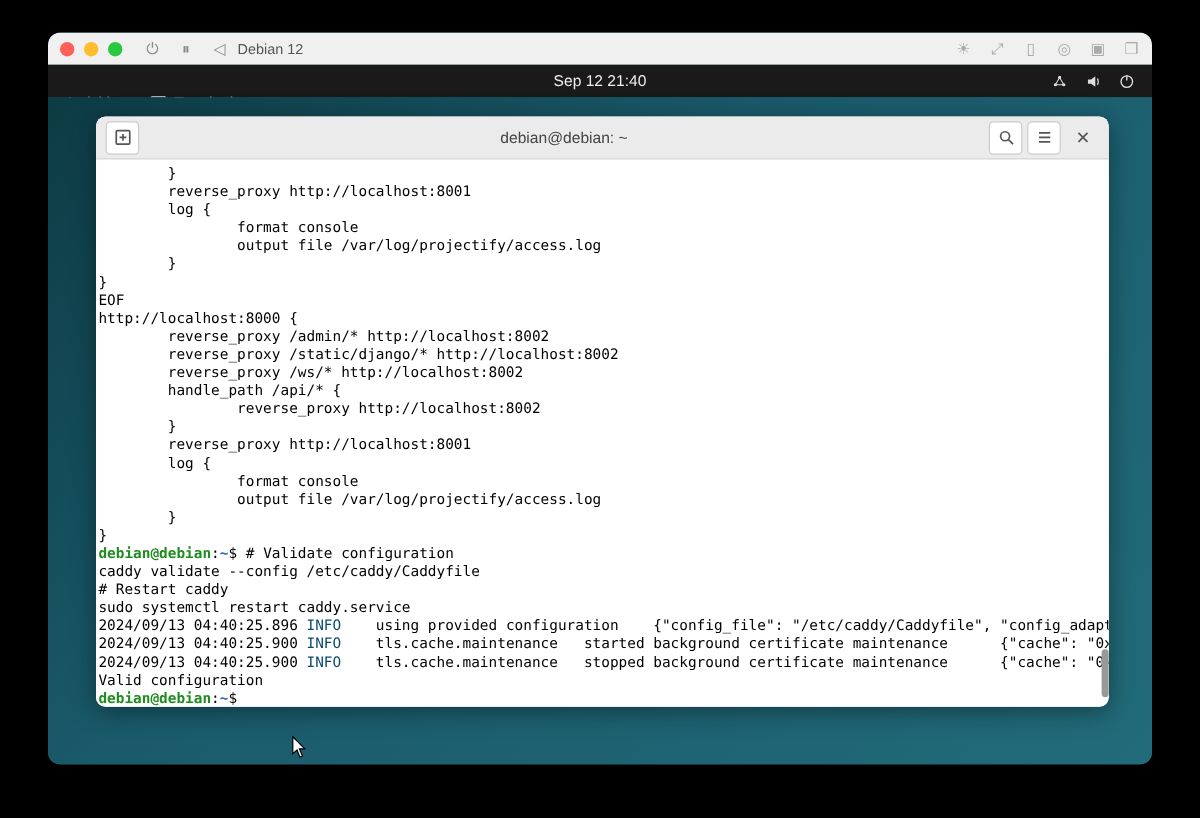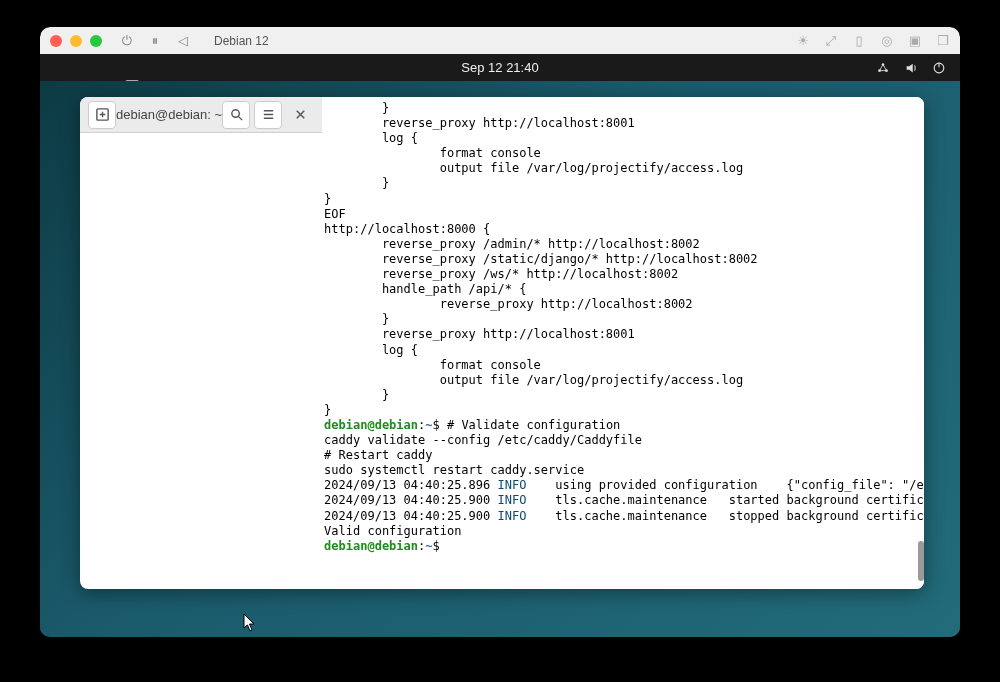--- a/index.html
+++ b/index.html
@@ -9,37 +9,37 @@
     .vm-window { position: absolute; top: 27px; left: 40px; width: 920px; height: 610px; background: #1a4d5c; border-radius: 10px; overflow: hidden; box-shadow: 0 10px 40px rgba(0,0,0,0.5); }
     
     
     .mac-titlebar { height: 27px; background: #f0f0f0; display: flex; align-items: center; padding: 0 10px; gap: 8px; border-radius: 10px 10px 0 0; }
     .traffic-lights { display: flex; gap: 8px; }
     .traffic-light { width: 12px; height: 12px; border-radius: 50%; }
     .tl-red { background: #ff5f56; }
     .tl-yellow { background: #ffbd2e; }
     .tl-green { background: #27c93f; }
     .mac-toolbar-icons { display: flex; gap: 14px; margin-left: 10px; align-items: center; color: #888; font-size: 13px; }
-    .mac-title { margin-left: 16px; font-size: 12px; color: #555; }
+    .mac-title { margin-left: 0; font-size: 12px; color: #555; }
     .mac-toolbar-right { margin-left: auto; display: flex; gap: 14px; color: #aaa; font-size: 13px; align-items: center; }
     .mac-icon { width: 14px; height: 14px; display: inline-flex; align-items: center; justify-content: center; }
     
     
     .gnome-topbar { height: 27px; background: #1a1a1a; display: flex; align-items: center; padding: 0 14px; color: #eee; font-size: 13px; }
     .gnome-left { display: flex; gap: 20px; align-items: center; margin-top: 36px; }
     .gnome-terminal-item { display: flex; gap: 6px; align-items: center; text-decoration: underline; }
     .gnome-center { position: absolute; left: 50%; transform: translateX(-50%); font-weight: 500; text-align: center; }
     .gnome-right { margin-left: auto; display: flex; gap: 14px; align-items: center; }
     .gnome-icon { width: 14px; height: 14px; fill: #ddd; }
     
     
     .desktop { position: absolute; top: 54px; left: 0; right: 0; bottom: 0; background: linear-gradient(135deg, #0d3b44 0%, #1a5a6b 40%, #226b7a 100%); }
     
     
-    .terminal-window { position: absolute; top: 16px; left: 40px; width: 844px; height: 492px; background: #fff; border-radius: 8px; overflow: hidden; box-shadow: 0 4px 20px rgba(0,0,0,0.4); display: flex; flex-direction: row; }
+    .terminal-window { position: absolute; top: 16px; left: 40px; width: 844px; height: 492px; background: #fff; border-radius: 8px; overflow: hidden; box-shadow: 0 4px 20px rgba(0,0,0,0.4); display: flex; flex-direction: column; }
     .terminal-titlebar { height: 36px; background: #ebebeb; border-bottom: 1px solid #d0d0d0; display: flex; align-items: center; padding: 0 8px; }
     .term-btn { width: 28px; height: 28px; border-radius: 4px; display: flex; align-items: center; justify-content: center; cursor: pointer; }
     .term-btn-boxed { border: 1px solid #ccc; background: #fff; }
     .term-title { flex: 1; text-align: center; font-size: 13px; color: #444; }
     .term-right-btns { display: flex; gap: 4px; }
     .term-icon-svg { width: 15px; height: 15px; fill: none; stroke: #555; stroke-width: 1.5; }
     
     
     .terminal-content { flex: 1; background: #fff; padding: 4px 4px 4px 2px; font-family: 'Menlo', 'DejaVu Sans Mono', monospace; font-size: 12px; line-height: 15.1px; color: #000; white-space: pre; overflow: hidden; position: relative; }
     .term-line { white-space: pre; }

